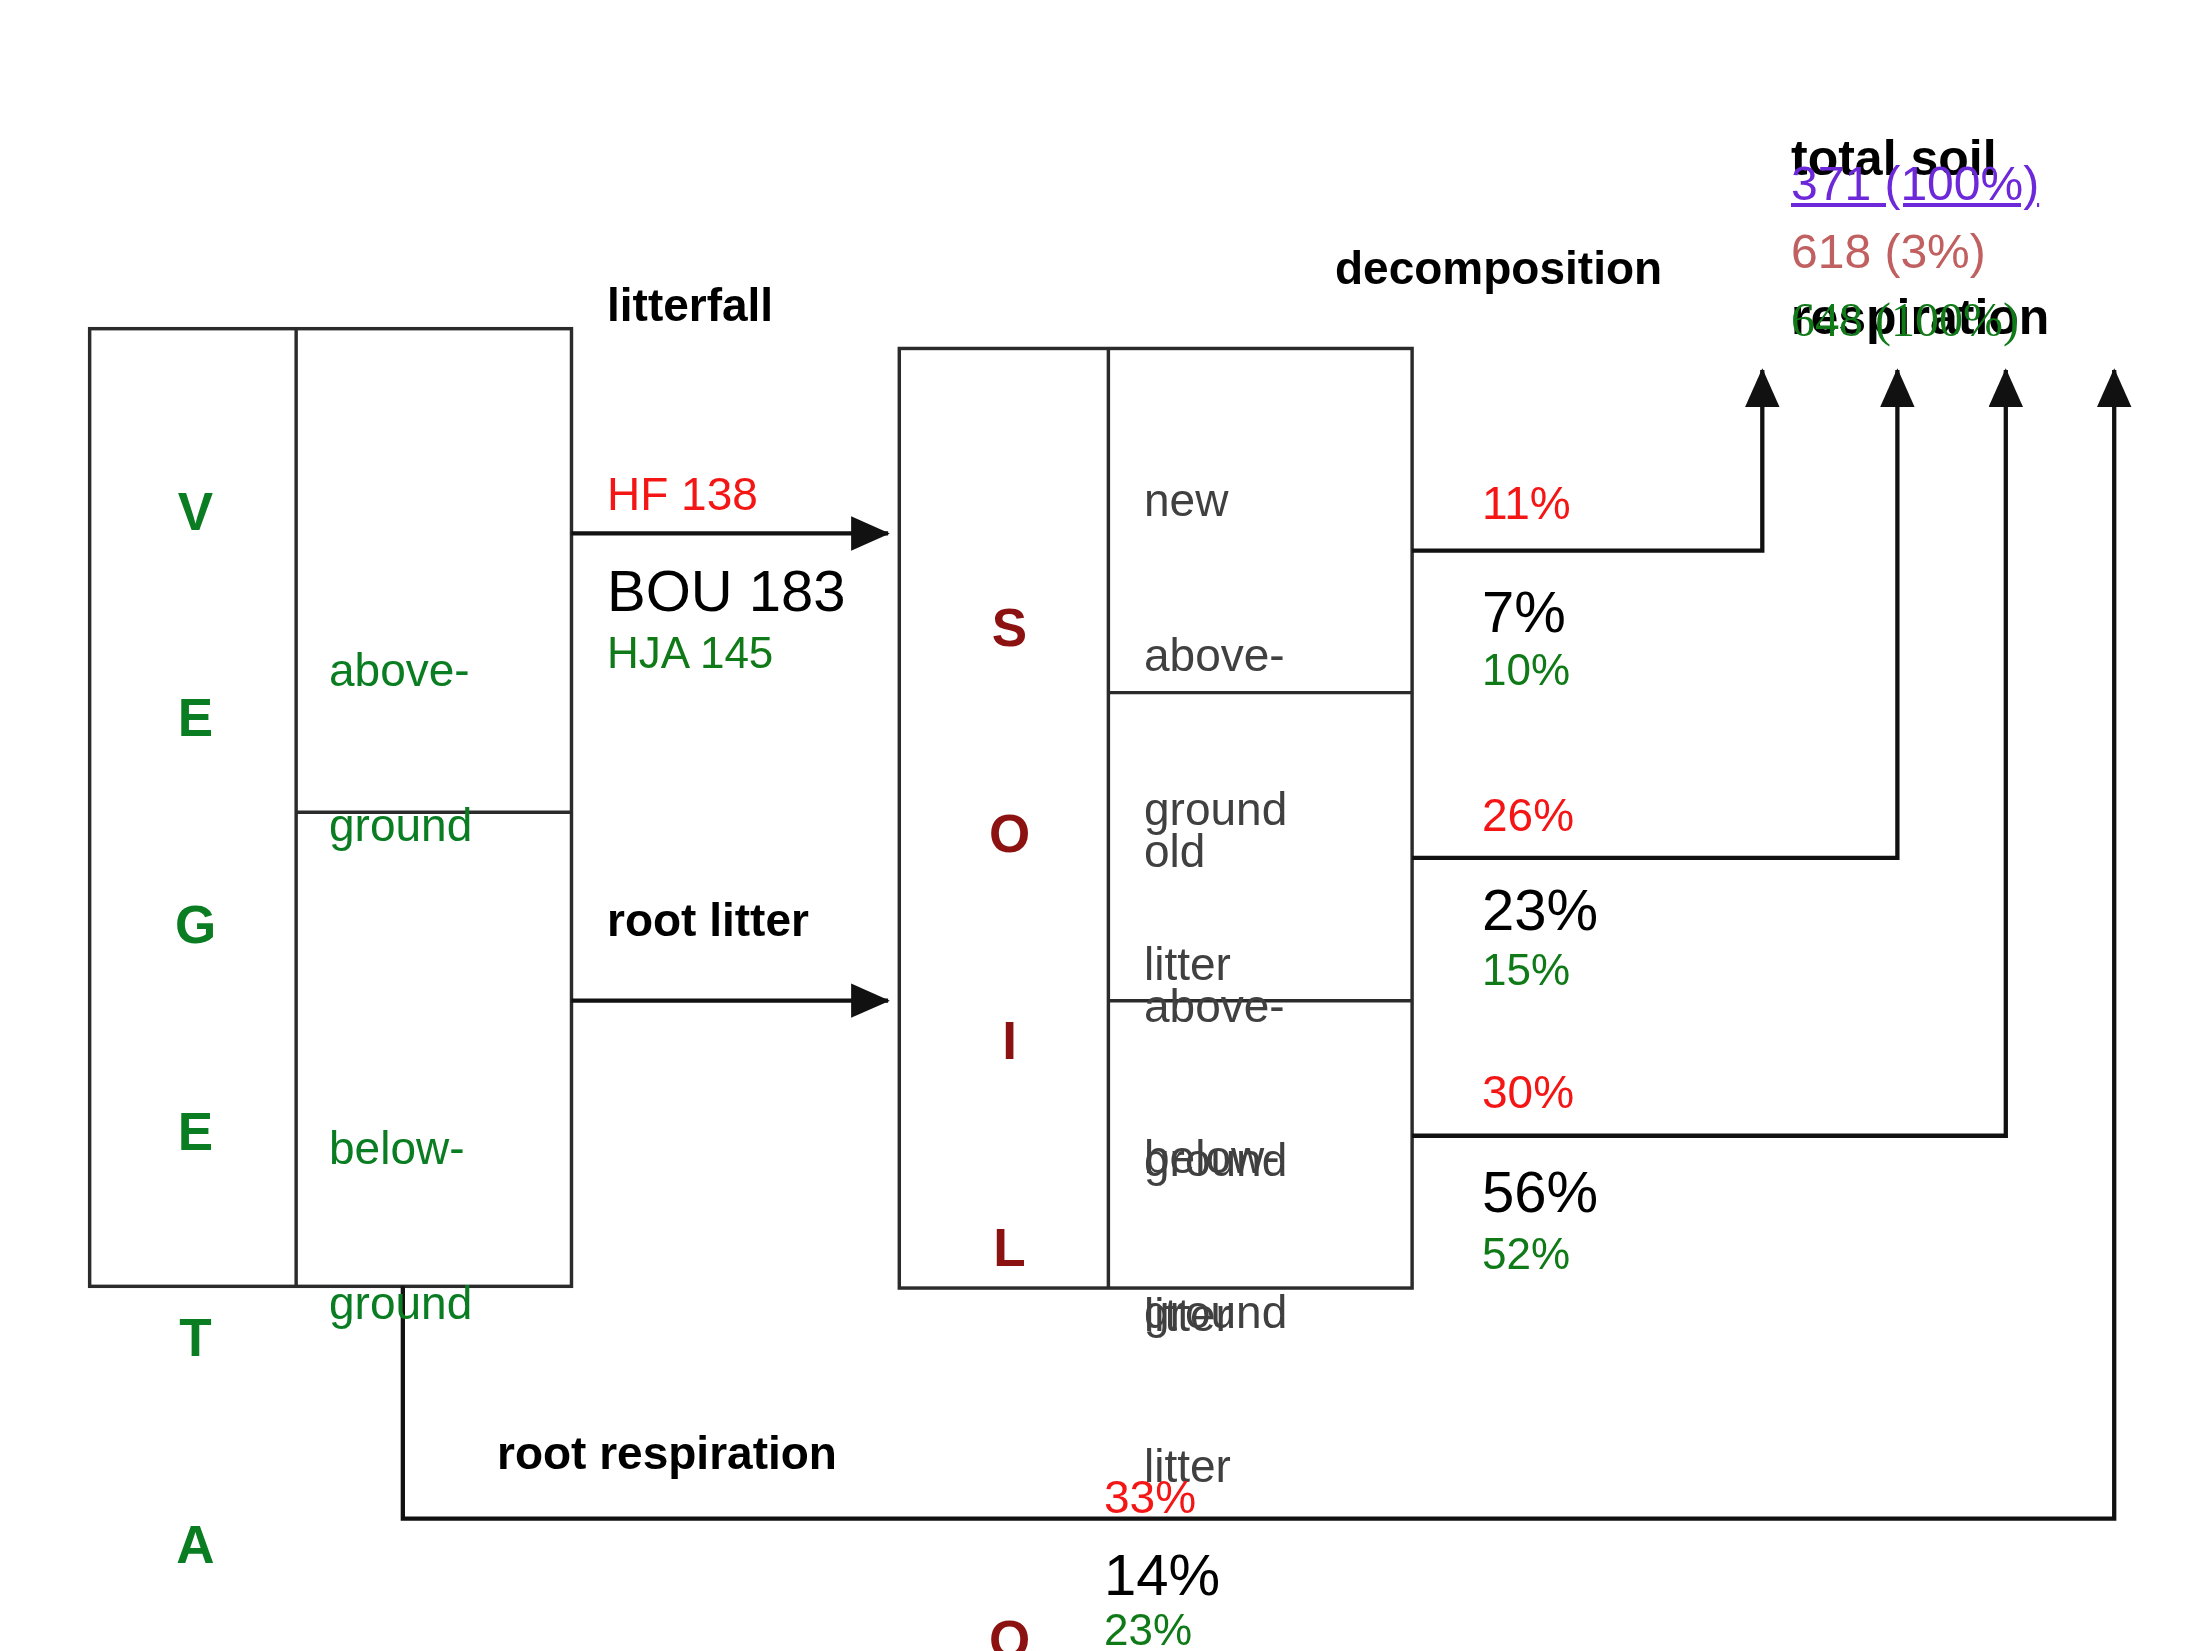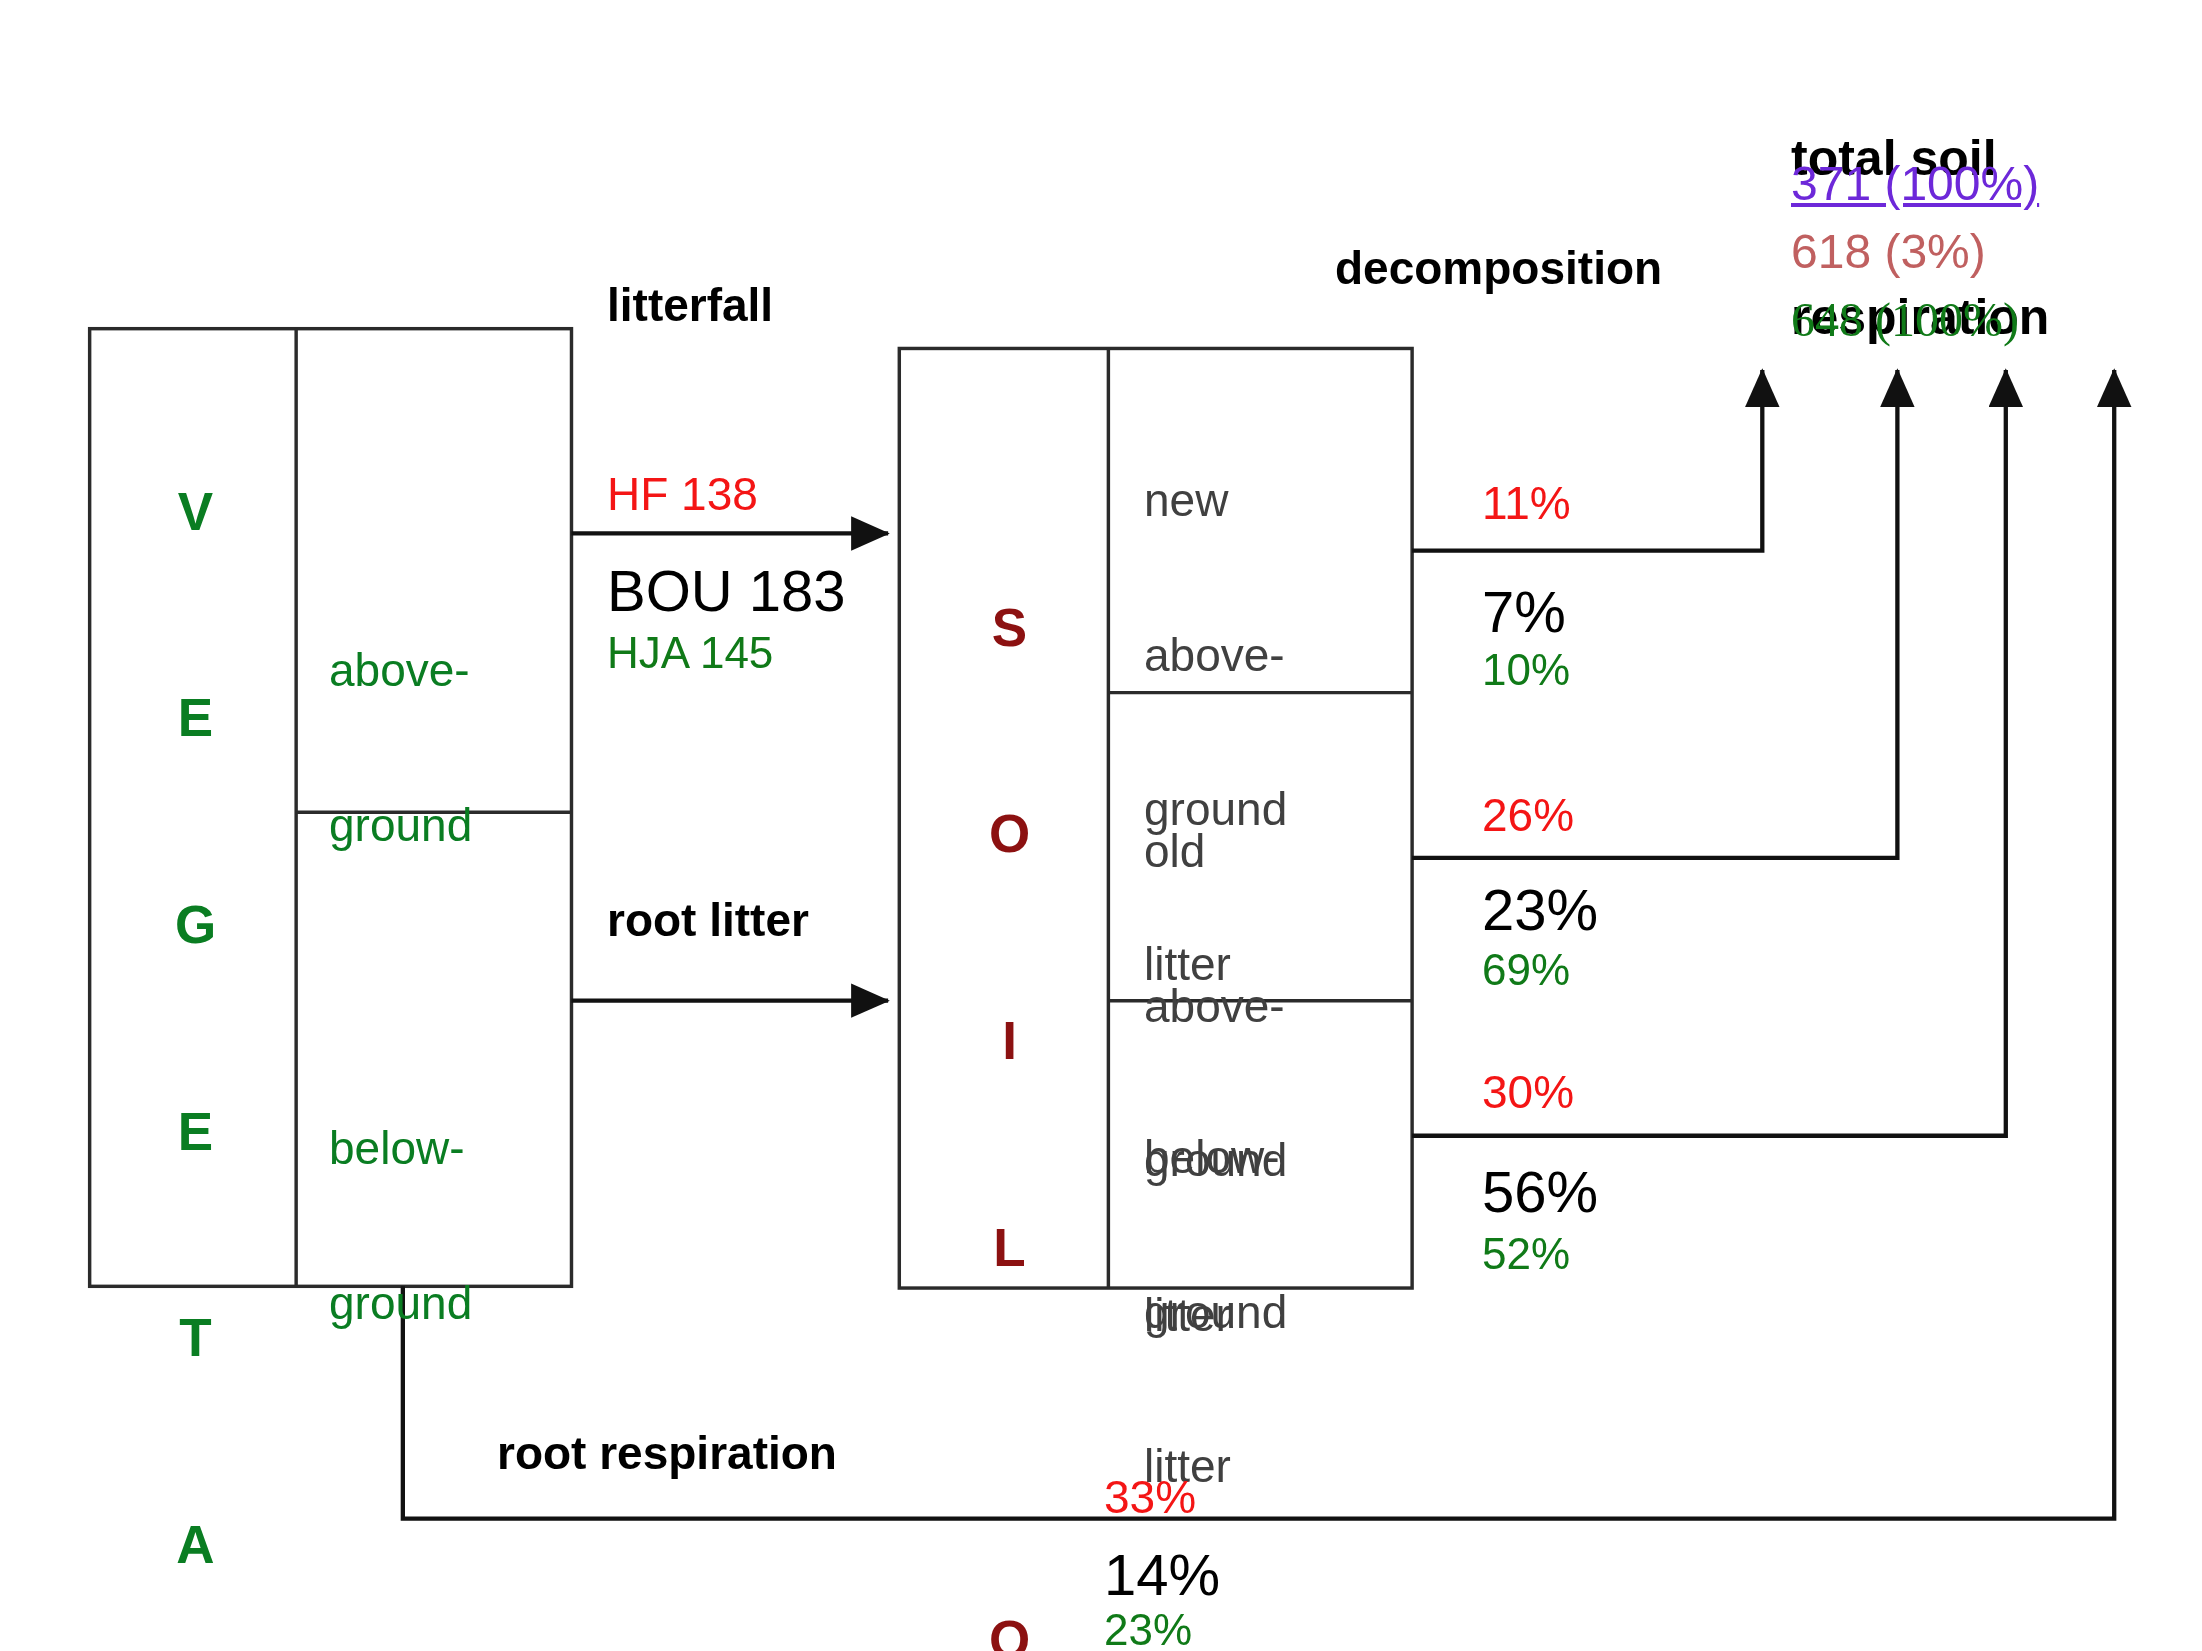--- a/index.html
+++ b/index.html
@@ -170,21 +170,21 @@
   </div>
 
   <div class="lbl bold-black" style="left:1335px; top:243px;">decomposition</div>
 
   <div class="lbl v-red" style="left:1482px; top:478px;">11%</div>
   <div class="lbl v-rose" style="left:1482px; top:580px;">7%</div>
   <div class="lbl v-green" style="left:1482px; top:645px;">10%</div>
 
   <div class="lbl v-red" style="left:1482px; top:790px;">26%</div>
   <div class="lbl v-rose" style="left:1482px; top:878px;">23%</div>
-  <div class="lbl v-green" style="left:1482px; top:945px;">69%</div>
+  <div class="lbl v-green" style="left:1482px; top:945px;">15%</div>
 
   <div class="lbl v-red" style="left:1482px; top:1067px;">30%</div>
   <div class="lbl v-rose" style="left:1482px; top:1160px;">56%</div>
   <div class="lbl v-green" style="left:1482px; top:1229px;text-align:right;">52%</div>
 
   <div class="lbl bold-black" style="left:497px; top:1428px;">root respiration</div>
   <div class="lbl v-red" style="left:1104px; top:1472px;">33%</div>
   <div class="lbl v-rose" style="left:1104px; top:1543px;">14%</div>
   <div class="lbl v-green" style="left:1104px; top:1605px;">23%</div>
 

